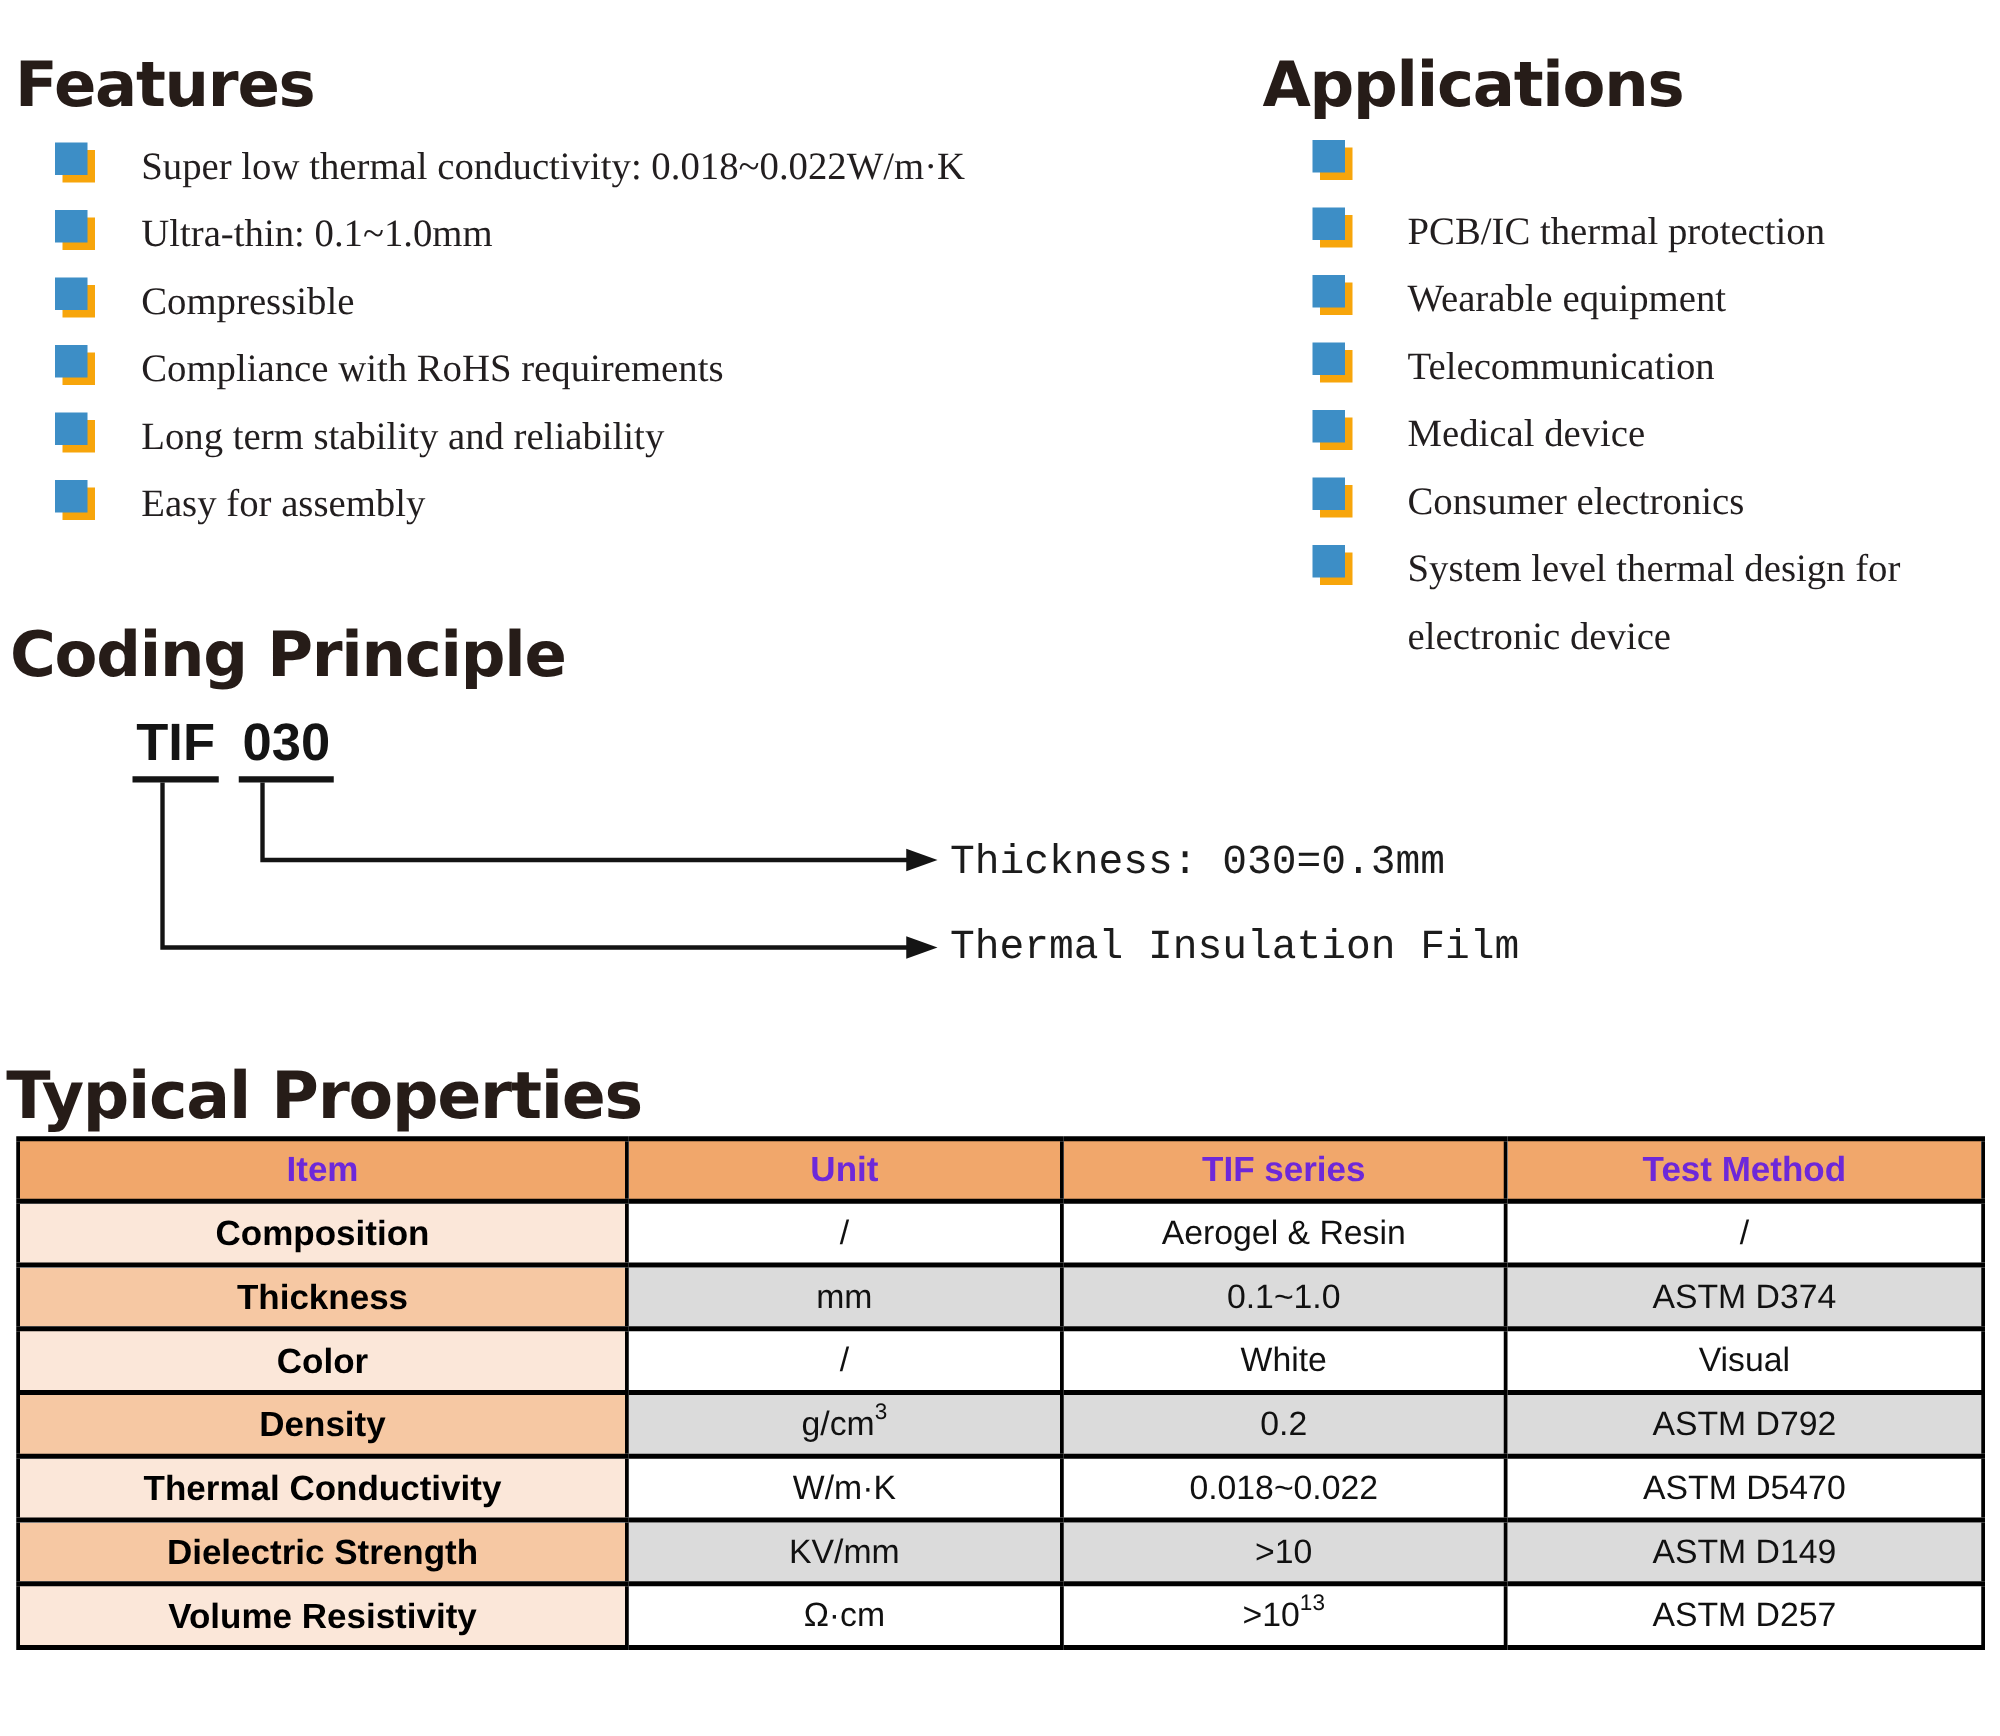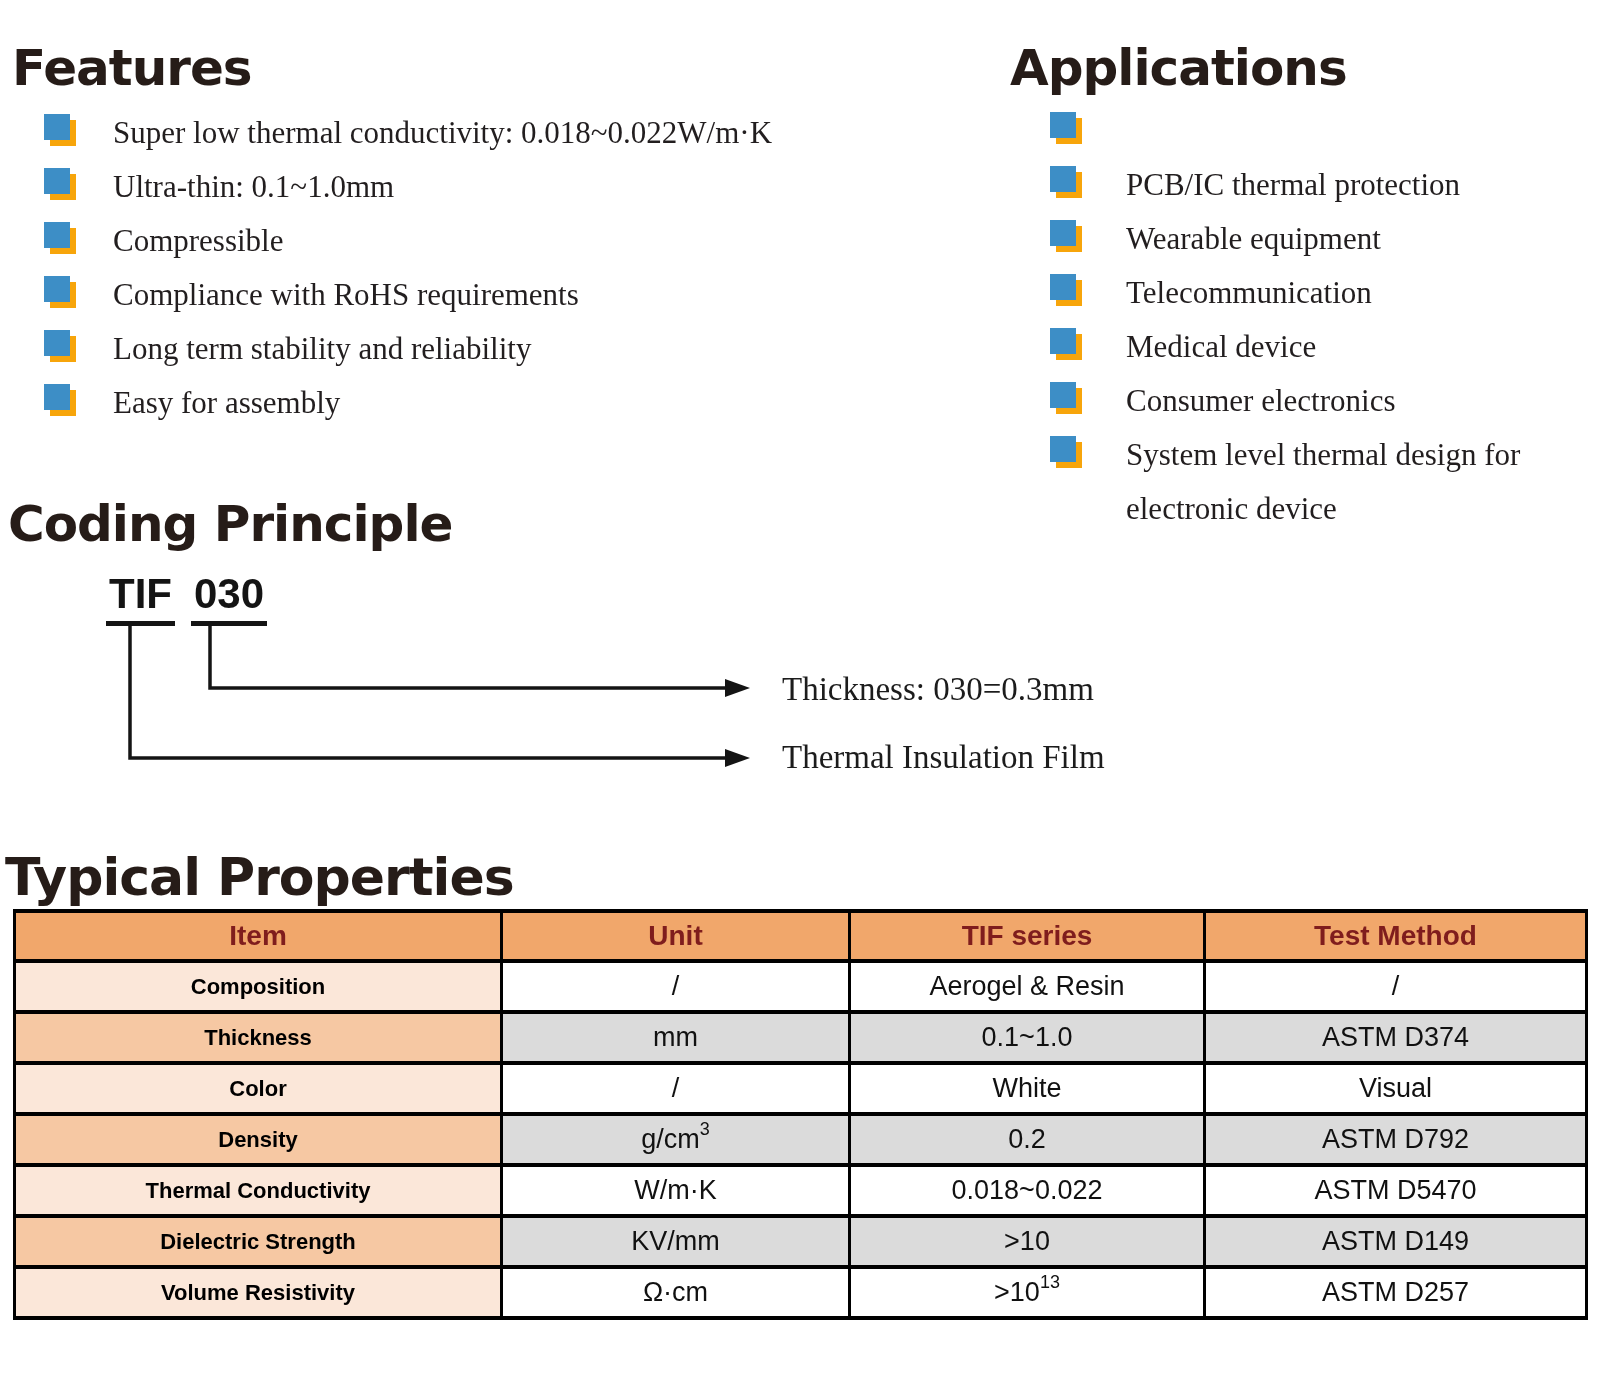--- a/index.html
+++ b/index.html
@@ -79,22 +79,22 @@
   }
   .code-word{
     display:inline-block;
     border-bottom:5px solid var(--line-black);
     padding:0 3px 3px 3px;
   }
   .code-word+.code-word{margin-left:16px;}
   #code-svg{position:absolute;left:100px;top:620px;}
   .code-label{
     position:absolute;
-    left:782px;
-    font-family:Liberation Serif, serif;
+    left:760px;
+    font-family:Liberation Mono, monospace;
     font-size:33px;
     color:#1c1c1c;
     white-space:nowrap;
   }
   #label-thickness{top:671px;}
   #label-film{top:739px;}
   
   #props-table{
     position:absolute;
     left:13px;top:909px;
@@ -109,25 +109,25 @@
     vertical-align:middle;
     padding:0;
     font-family:"Liberation Sans",sans-serif;
     overflow:hidden;
   }
   #props-table tr.hdr th{
     height:50px;
     background:var(--table-header);
     font-size:28px;
     font-weight:bold;
-    color:#7f1d1d;
+    color:#6d28d9;
   }
   #props-table tr.datarow td,#props-table tr.datarow th{height:51px;}
   #props-table td.c-item{
-    font-size:22px;font-weight:bold;color:#000;
+    font-size:28px;font-weight:bold;color:#000;
   }
   #props-table td.c-val{font-size:27px;font-weight:normal;color:#111;}
   #props-table td.i-light{background:var(--row-peach-light);}
   #props-table td.i-mid{background:var(--row-peach-mid);}
   #props-table td.v-white{background:#ffffff;}
   #props-table td.v-gray{background:var(--row-gray);}
   .sup{
     font-size:18px;
     vertical-align:super;
     line-height:0;

